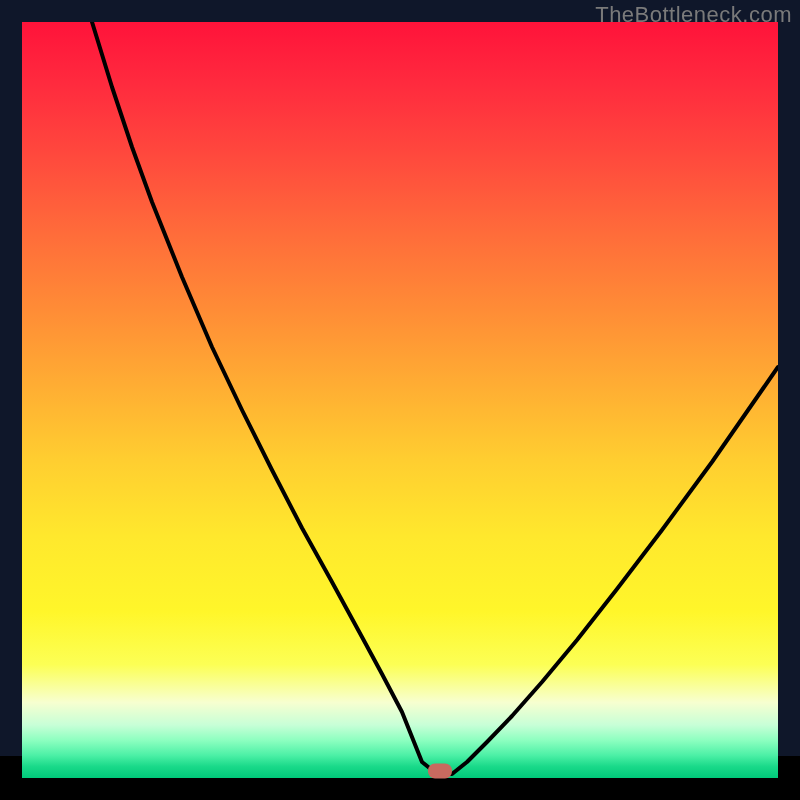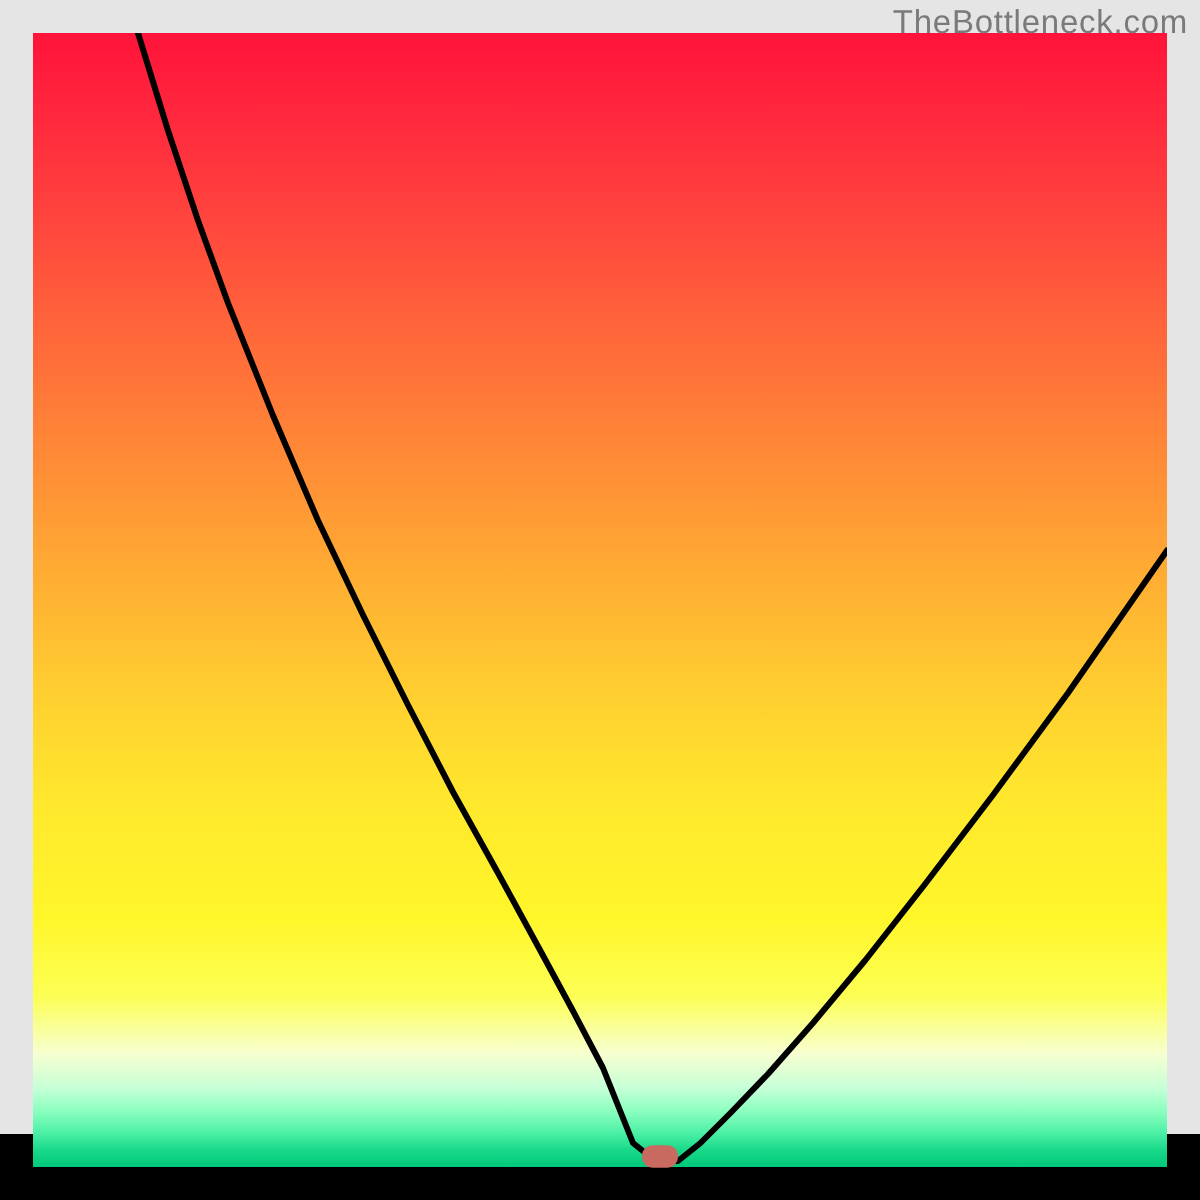--- a/index.html
+++ b/index.html
@@ -8,21 +8,21 @@
     width: 800px;
     height: 800px;
     background: #000;
     font-family: Arial, Helvetica, sans-serif;
     overflow: hidden;
   }
   .frame {
     position: relative;
     width: 800px;
     height: 756px;
-    background: #e5e5e5;
+    background: #0f172a;
   }
   .watermark {
     position: absolute;
     top: 2px;
     right: 8px;
     color: #7a7a7a;
     font-size: 22px;
     font-weight: 500;
     letter-spacing: 0.5px;
     z-index: 10;

